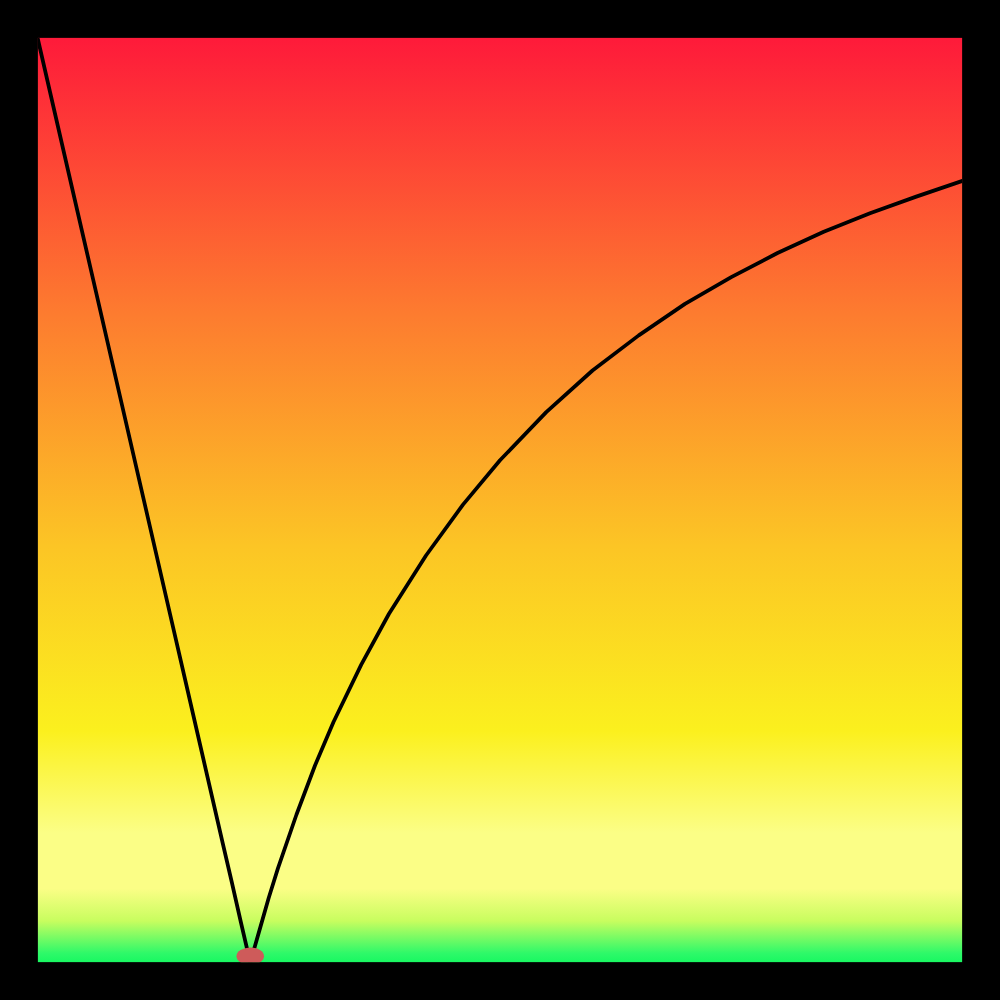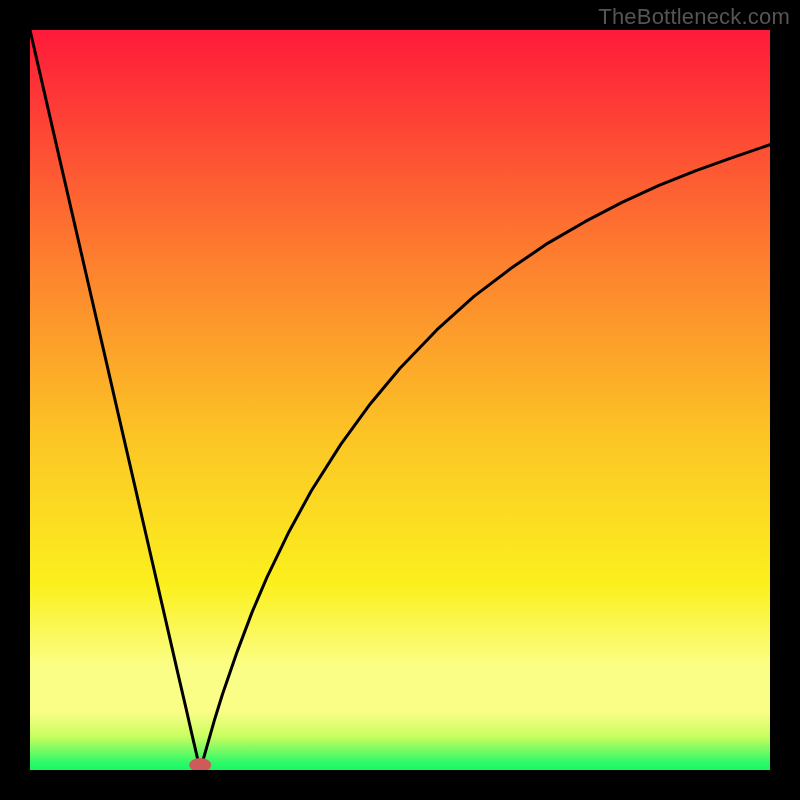--- a/index.html
+++ b/index.html
@@ -33,21 +33,20 @@
     font-size: 22px;
     font-weight: 400;
     letter-spacing: 0.2px;
   }
   svg { display: block; }
 </style>
 </head>
 <body>
 
 <div class="frame">
-  <div class="attribution">TheBottleneck.com</div>
 
   <div class="plot-area">
     <svg id="chart-svg" width="740" height="740" viewBox="0 0 740 740">
       <defs>
         <linearGradient id="bg-grad" x1="0" y1="0" x2="0" y2="1">
           <stop id="g0" offset="0%" stop-color="#fe1a3a"></stop>
           <stop id="g1" offset="30%" stop-color="#fd7c2f"></stop>
           <stop id="g2" offset="55%" stop-color="#fcc525"></stop>
           <stop id="g3" offset="75%" stop-color="#fbf01e"></stop>
           <stop id="g4" offset="86%" stop-color="#fbfe86"></stop>

